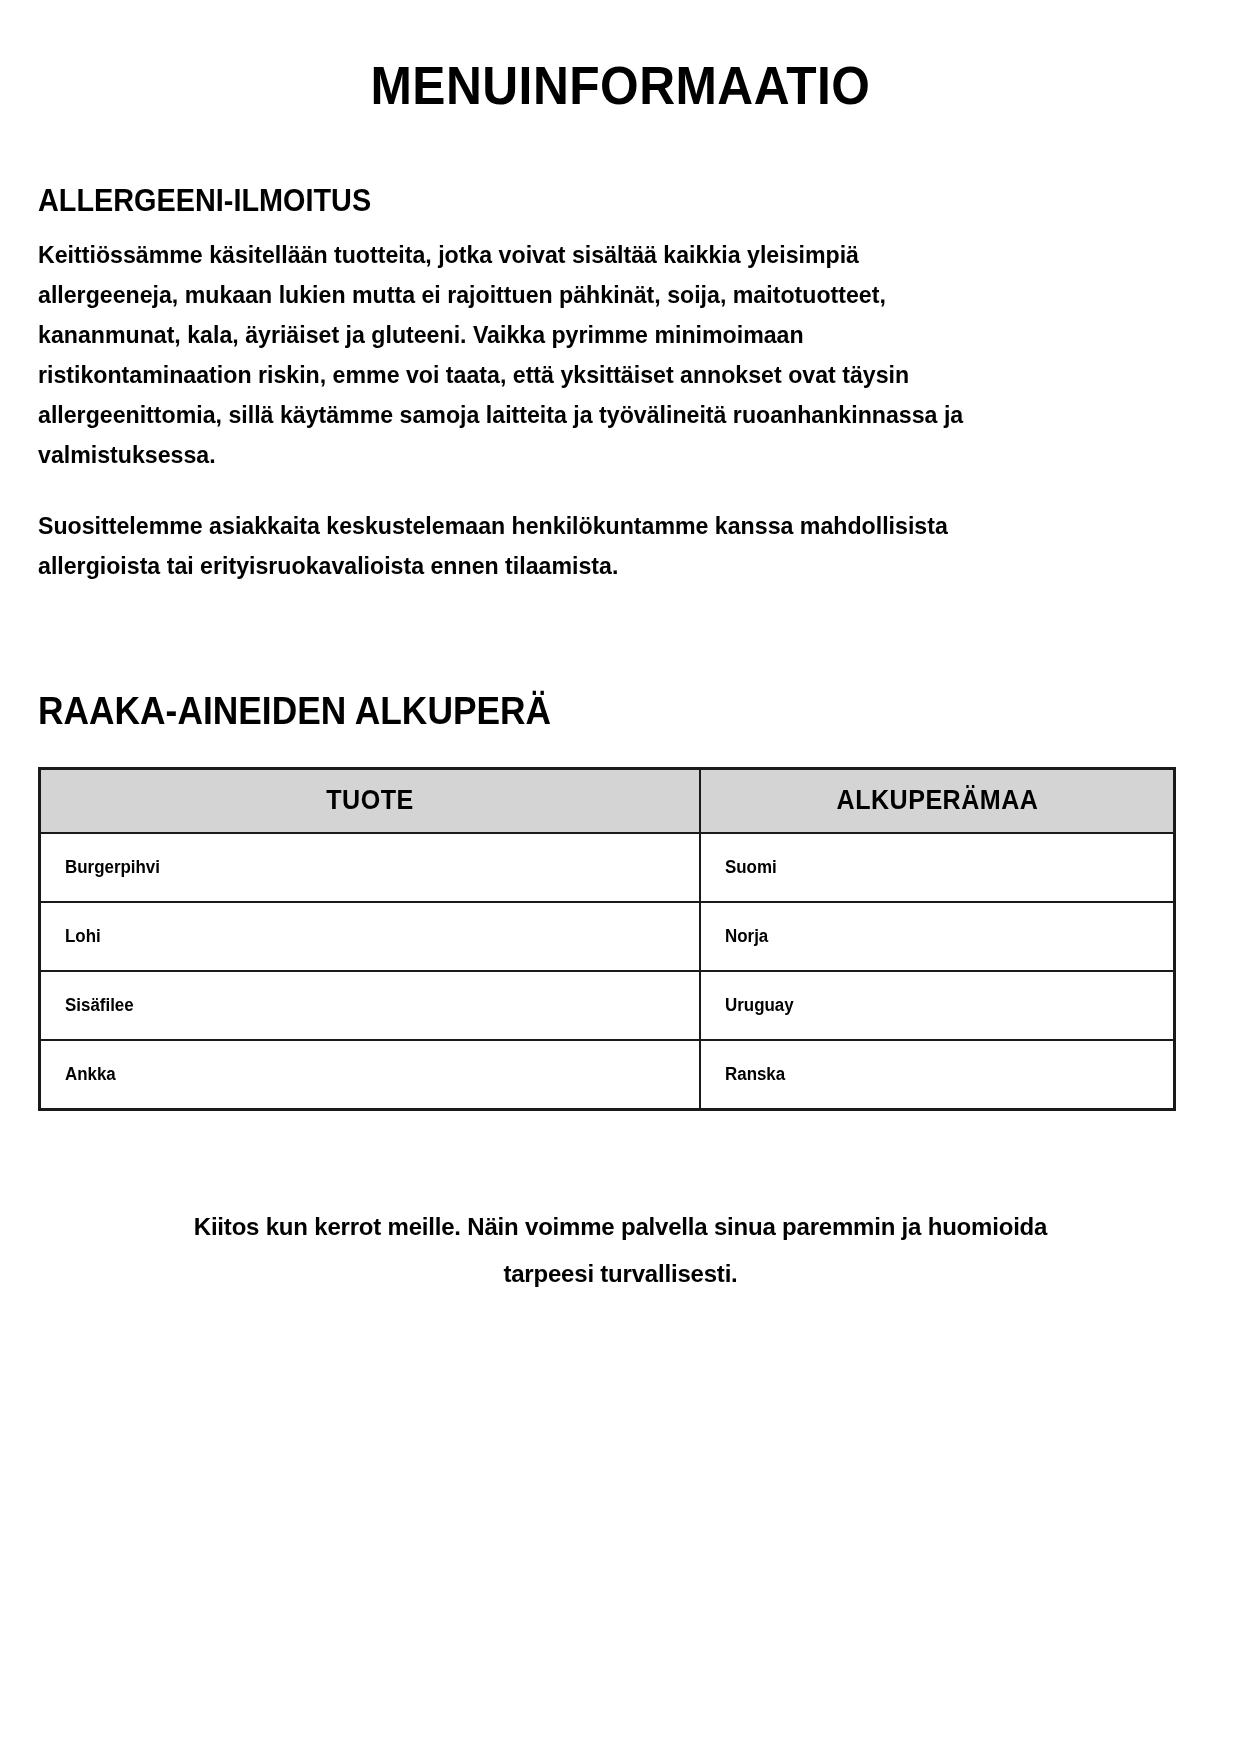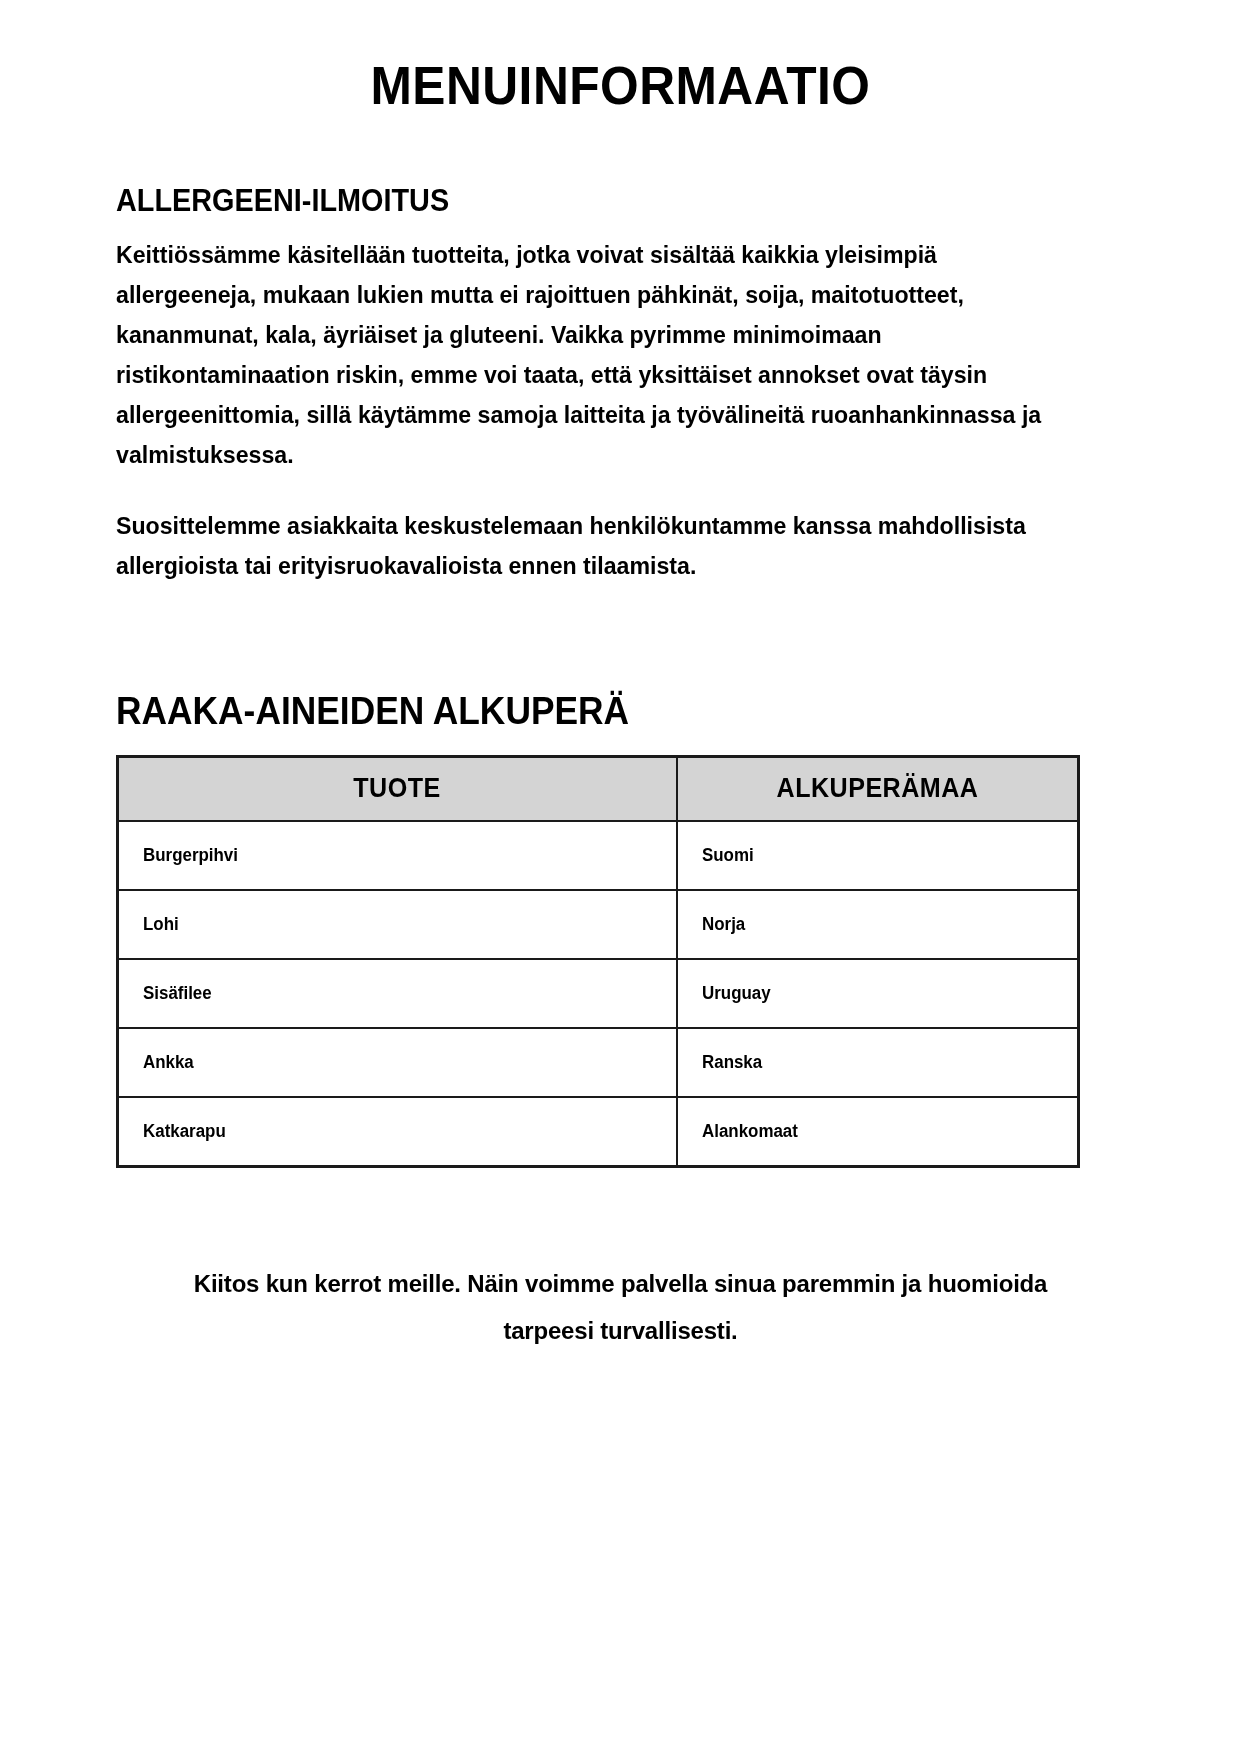--- a/index.html
+++ b/index.html
@@ -12,21 +12,21 @@
     height: 1755px;
     font-family: "Liberation Sans", sans-serif;
     color: #000000;
     -webkit-font-smoothing: antialiased;
   }
   .page {
     position: relative;
     width: 1241px;
     height: 1755px;
     box-sizing: border-box;
-    padding: 0 116px;
+    padding: 0 38px;
   }
 
   
   .doc-title {
     margin: 0;
     padding-top: 57px;
     text-align: center;
     font-family: "Liberation Sans", sans-serif;
     font-weight: bold;
     font-size: 54px;
@@ -65,23 +65,23 @@
   .para-2 { padding-top: 31px; }
 
   
   .origin-heading {
     padding-top: 105px;
     font-size: 38px;
   }
 
   
   .origin-table {
-    margin-top: 22px;
+    margin-top: 34px;
     border-collapse: collapse;
-    width: 964px;
+    width: 1138px;
     table-layout: fixed;
     border: 3px solid #1a1a1a;
   }
   .origin-table col.col-product { width: 58.2%; }
   .origin-table col.col-origin  { width: 41.8%; }
 
   .origin-table th {
     background: #d4d4d4;
     border: 2px solid #1a1a1a;
     text-align: center;
@@ -168,22 +168,18 @@
         <td><span>Norja</span></td>
       </tr>
       <tr>
         <td><span>Sisäfilee</span></td>
         <td><span>Uruguay</span></td>
       </tr>
       <tr>
         <td><span>Ankka</span></td>
         <td><span>Ranska</span></td>
       </tr>
-      <tr>
-        <td><span>Katkarapu</span></td>
-        <td><span>Alankomaat</span></td>
-      </tr>
     </tbody>
   </table>
 
   <p class="footer-note">Kiitos kun kerrot meille. Näin voimme palvella sinua paremmin ja huomioida tarpeesi turvallisesti.</p>
 
 </div>
 
 </body></html>

